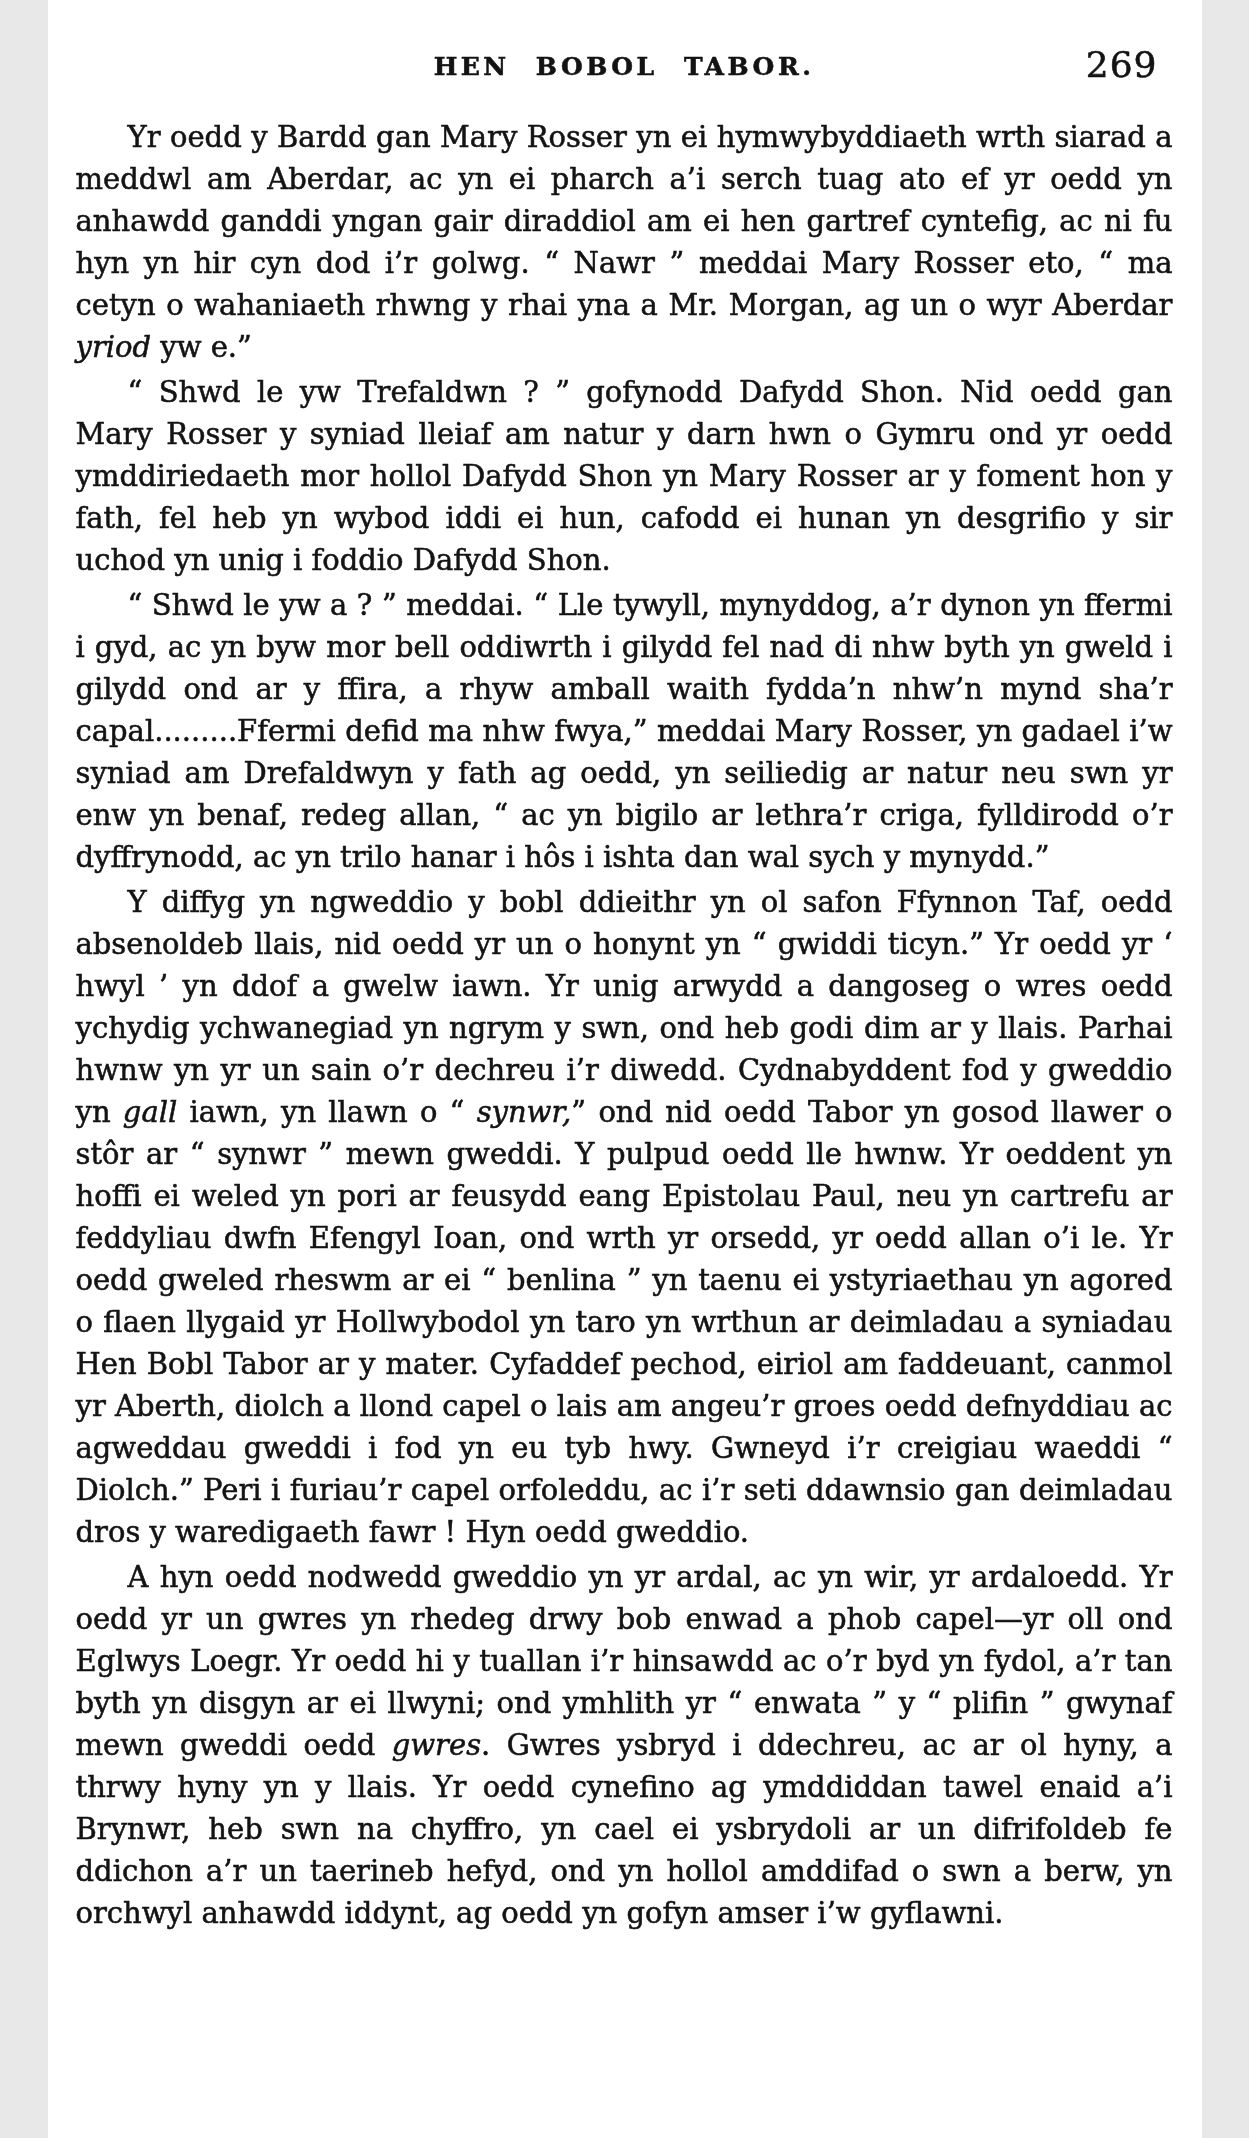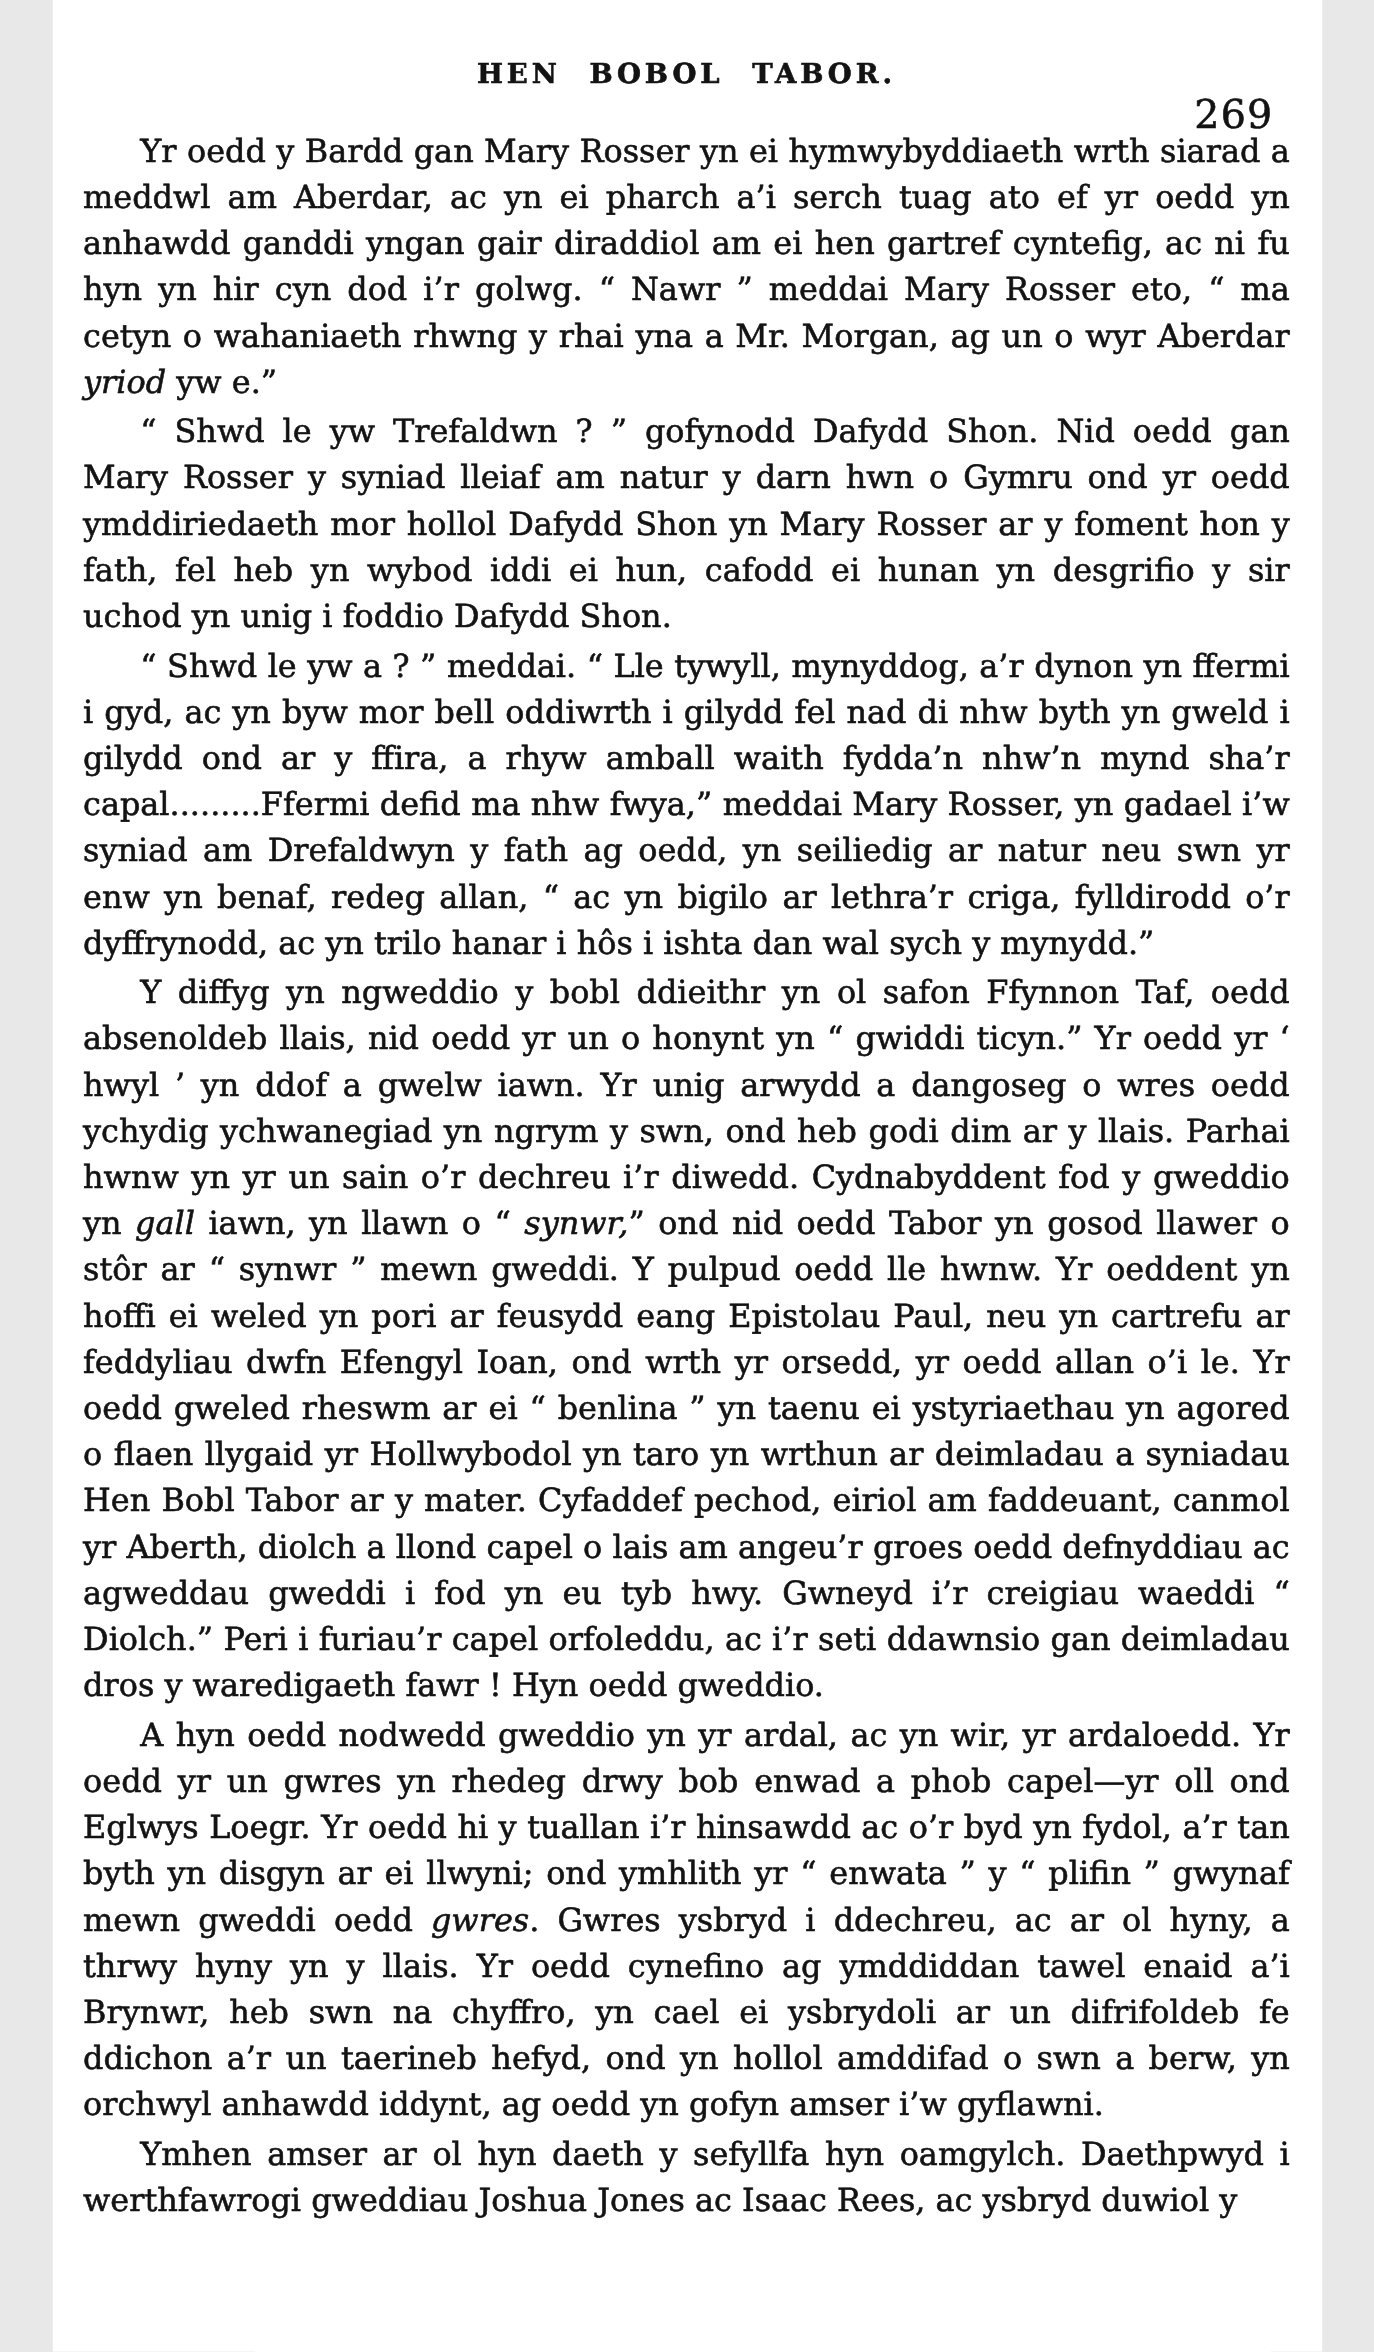--- a/index.html
+++ b/index.html
@@ -30,21 +30,20 @@
     font-weight: bold;
     letter-spacing: 3.5px;
     word-spacing: 14px;
   }
   .page-number {
     position: absolute;
     right: 18px;
     top: 0;
     font-size: 36px;
     letter-spacing: 1px;
-    margin-top: 40px;
   }
   .body-text {
     font-size: 29px;
     line-height: 42px;
     text-align: justify;
   }
   .body-text p {
     margin: 3px;
     text-indent: 52px;
   }
@@ -65,16 +64,15 @@
     <p><span>Yr oedd y Bardd gan Mary Rosser yn ei hymwybyddiaeth wrth siarad a meddwl am Aberdar, ac yn ei pharch a’i serch tuag ato ef yr oedd yn anhawdd ganddi yngan gair diraddiol am ei hen gartref cyntefig, ac ni fu hyn yn hir cyn dod i’r golwg.  “ Nawr ” meddai Mary Rosser eto, “ ma cetyn o wahaniaeth rhwng y rhai yna a Mr. Morgan, ag un o wyr Aberdar </span><span class="it">yriod</span><span> yw e.”</span></p>
 
     <p><span>“ Shwd le yw Trefaldwn ? ” gofynodd Dafydd Shon.  Nid oedd gan Mary Rosser y syniad lleiaf am natur y darn hwn o Gymru ond yr oedd ymddiriedaeth mor hollol Dafydd Shon yn Mary Rosser ar y foment hon y fath, fel heb yn wybod iddi ei hun, cafodd ei hunan yn desgrifio y sir uchod yn unig i foddio Dafydd Shon.</span></p>
 
     <p><span>“ Shwd le yw a ? ” meddai.  “ Lle tywyll, mynyddog, a’r dynon yn ffermi i gyd, ac yn byw mor bell oddiwrth i gilydd fel nad di nhw byth yn gweld i gilydd ond ar y ffira, a rhyw amball waith fydda’n nhw’n mynd sha’r capal.........Ffermi defid ma nhw fwya,” meddai Mary Rosser, yn gadael i’w syniad am Drefaldwyn y fath ag oedd, yn seiliedig ar natur neu swn yr enw yn benaf, redeg allan, “ ac yn bigilo ar lethra’r criga, fylldirodd o’r dyffrynodd, ac yn trilo hanar i hôs i ishta dan wal sych y mynydd.”</span></p>
 
     <p><span>Y diffyg yn ngweddio y bobl ddieithr yn ol safon Ffynnon Taf, oedd absenoldeb llais, nid oedd yr un o honynt yn “ gwiddi ticyn.”   Yr oedd yr ‘ hwyl ’ yn ddof a gwelw iawn.   Yr unig arwydd a dangoseg o wres oedd ychydig ychwanegiad yn ngrym y swn, ond heb godi dim ar y llais. Parhai hwnw yn yr un sain o’r dechreu i’r diwedd.  Cydnabyddent fod y gweddio yn </span><span class="it">gall</span><span> iawn, yn llawn o “ </span><span class="it">synwr,</span><span>” ond nid oedd Tabor yn gosod llawer o stôr ar “ synwr ” mewn gweddi.  Y pulpud oedd lle hwnw.  Yr oeddent yn hoffi ei weled yn pori ar feusydd eang Epistolau Paul, neu yn cartrefu ar feddyliau dwfn Efengyl Ioan, ond wrth yr orsedd, yr oedd allan o’i le.  Yr oedd gweled rheswm ar ei “ benlina ” yn taenu ei ystyriaethau yn agored o flaen llygaid yr Hollwybodol yn taro yn wrthun ar deimladau a syniadau Hen Bobl Tabor ar y mater. Cyfaddef pechod, eiriol am faddeuant, canmol yr Aberth, diolch a llond capel o lais am angeu’r groes oedd defnyddiau ac agweddau gweddi i fod yn eu tyb hwy.  Gwneyd i’r creigiau waeddi “ Diolch.”  Peri i furiau’r capel orfoleddu, ac i’r seti ddawnsio gan deimladau dros y waredigaeth fawr !  Hyn oedd gweddio.</span></p>
 
     <p><span>A hyn oedd nodwedd gweddio yn yr ardal, ac yn wir, yr ardaloedd. Yr oedd yr un gwres yn rhedeg drwy bob enwad a phob capel—yr oll ond Eglwys Loegr.  Yr oedd hi y tuallan i’r hinsawdd ac o’r byd yn fydol, a’r tan byth yn disgyn ar ei llwyni; ond ymhlith yr “ enwata ” y “ plifin ” gwynaf mewn gweddi oedd </span><span class="it">gwres</span><span>.  Gwres ysbryd i ddechreu, ac ar ol hyny, a thrwy hyny yn y llais.  Yr oedd cynefino ag ymddiddan tawel enaid a’i Brynwr, heb swn na chyffro, yn cael ei ysbrydoli ar un difrifoldeb fe ddichon a’r un taerineb hefyd, ond yn hollol amddifad o swn a berw, yn orchwyl anhawdd iddynt, ag oedd yn gofyn amser i’w gyflawni.</span></p>
 
-    <p><span>Ymhen amser ar ol hyn daeth y sefyllfa hyn oamgylch.  Daethpwyd i werthfawrogi gweddiau Joshua Jones ac Isaac Rees, ac ysbryd duwiol y</span></p>
 
   </div>
 </div>
 
 </body></html>

